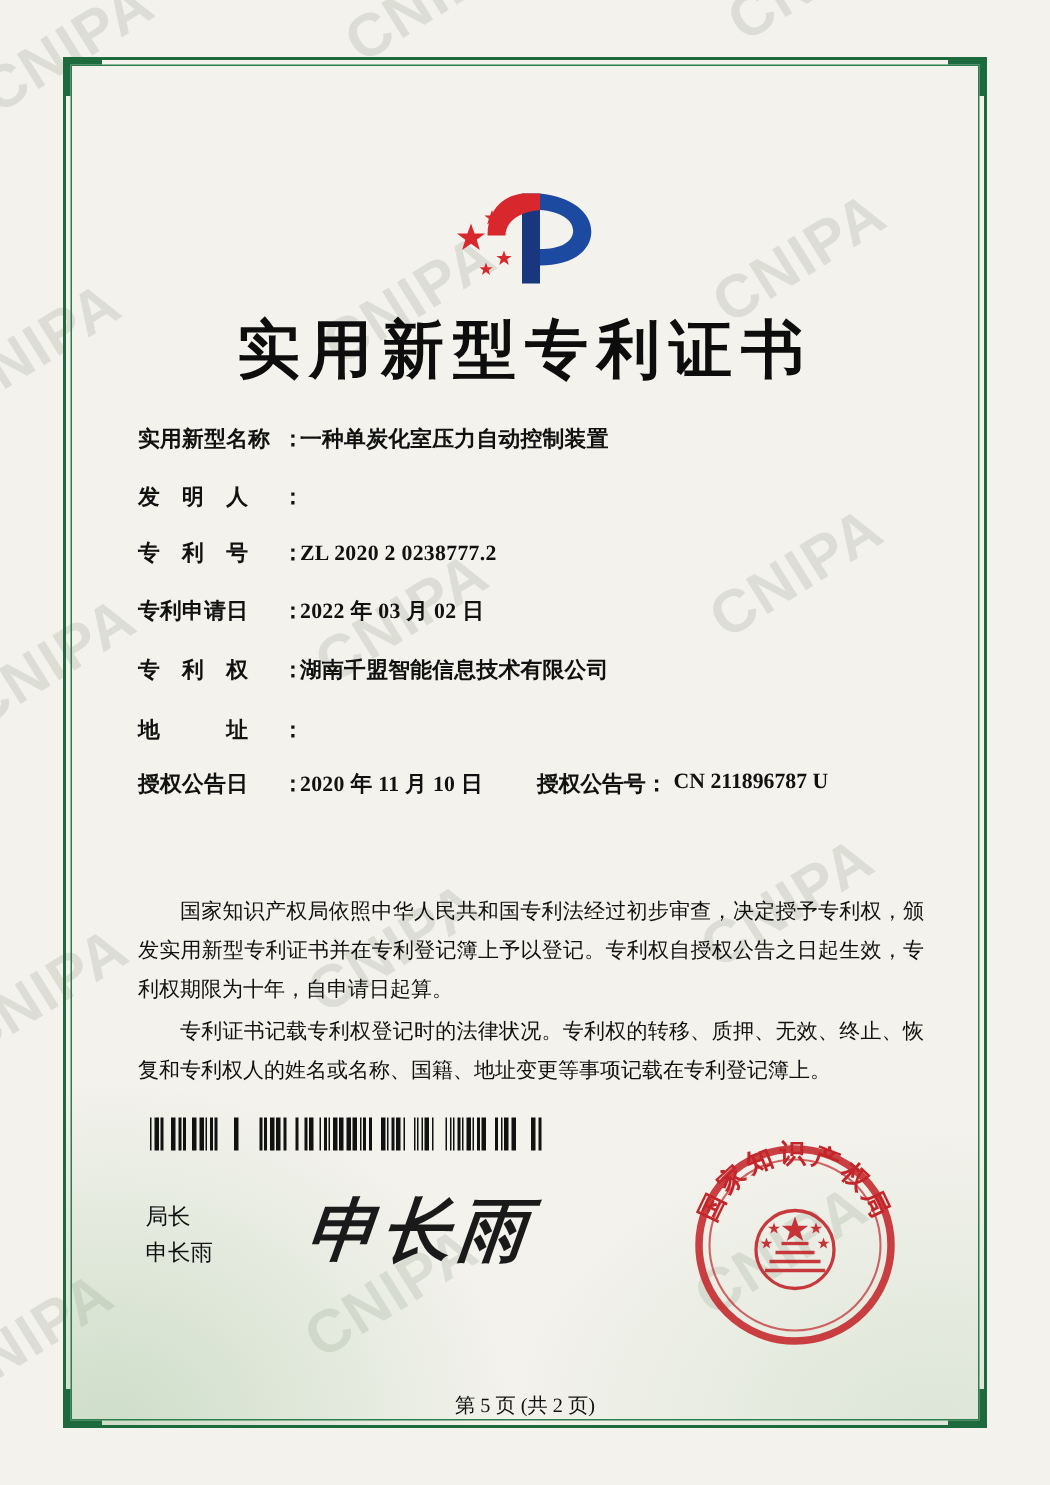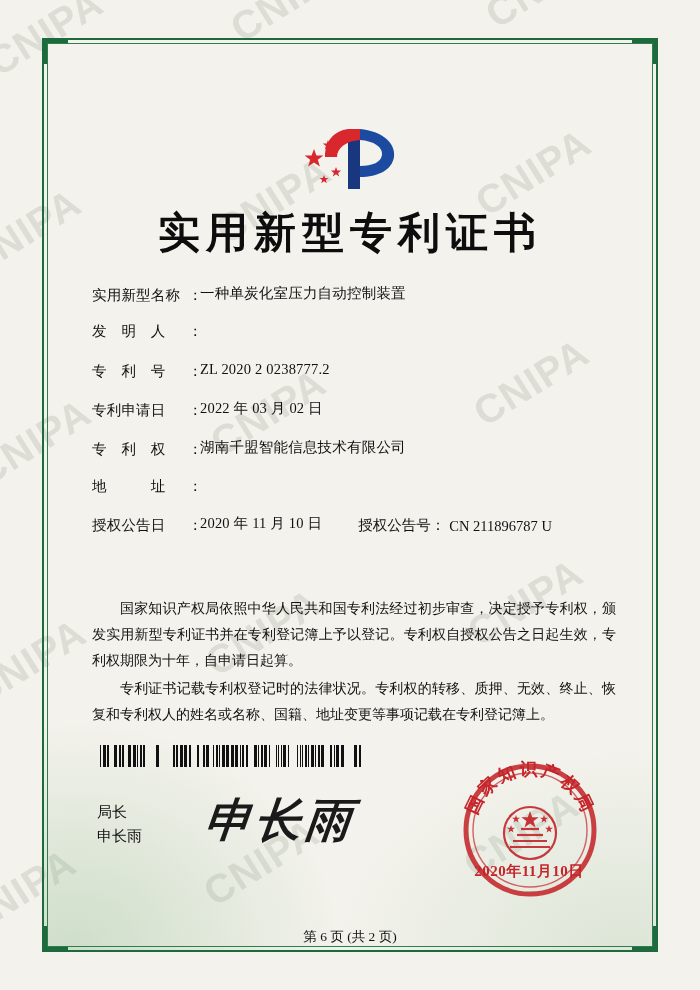--- a/index.html
+++ b/index.html
@@ -146,22 +146,23 @@
   .fields {
     position: absolute;
     left: 92px;
     right: 84px;
     top: 283px;
     font-size: 14.5px;
     color: #111;
   }
   .frow {
     display: flex;
-    align-items: flex-end;
+    align-items: flex-start;
     margin-bottom: 17.5px;
+    font-weight: bold;
   }
   .flabel {
     width: 96px;
     flex: 0 0 96px;
     letter-spacing: 0.2px;
     white-space: nowrap;
   }
   .fcolon {
     flex: 0 0 12px;
     width: 12px;
@@ -477,17 +478,16 @@
         <polygon points="61,60 62,62.8 65,62.8 62.6,64.5 63.4,67.4 61,65.7 58.6,67.4 59.4,64.5 57,62.8 60,62.8"></polygon>
         <polygon points="89,60 90,62.8 93,62.8 90.6,64.5 91.4,67.4 89,65.7 86.6,67.4 87.4,64.5 85,62.8 88,62.8"></polygon>
         <polygon points="56,70 57,72.8 60,72.8 57.6,74.5 58.4,77.4 56,75.7 53.6,77.4 54.4,74.5 52,72.8 55,72.8"></polygon>
         <polygon points="94,70 95,72.8 98,72.8 95.6,74.5 96.4,77.4 94,75.7 91.6,77.4 92.4,74.5 90,72.8 93,72.8"></polygon>
       </g>
       <text font-family="'Liberation Serif', serif" font-size="17.5" font-weight="bold" fill="#c4252a" letter-spacing="3">
         <textPath href="#sealArc" startOffset="50%" text-anchor="middle">国家知识产权局</textPath>
       </text>
     </svg>
   </div>
-  <div class="seal-date">2020年11月10日</div>
-
-  <div class="page-no">第 6 页 (共 2 页)</div>
+
+  <div class="page-no">第 5 页 (共 2 页)</div>
 
 </div>
 
 </body></html>

